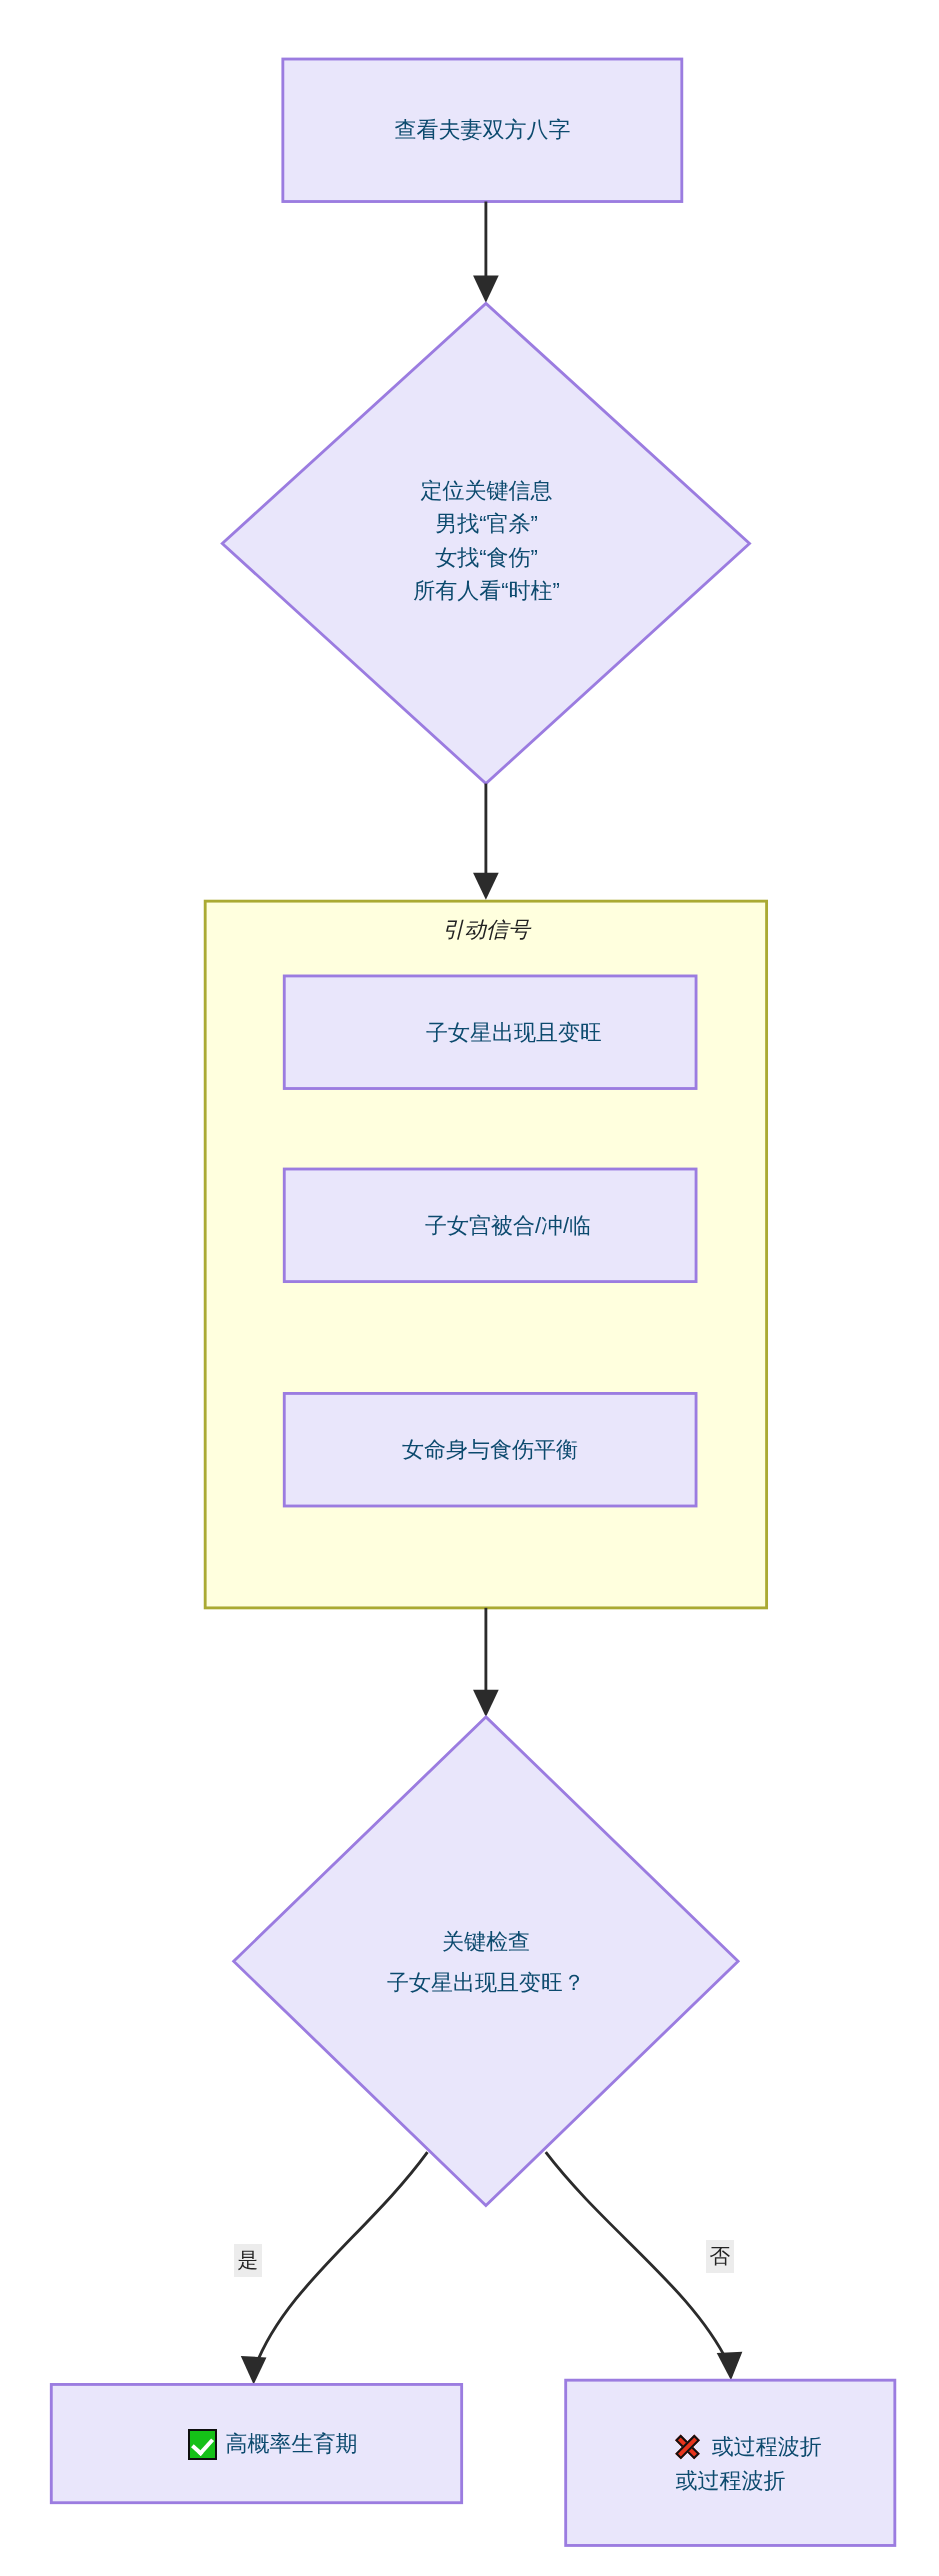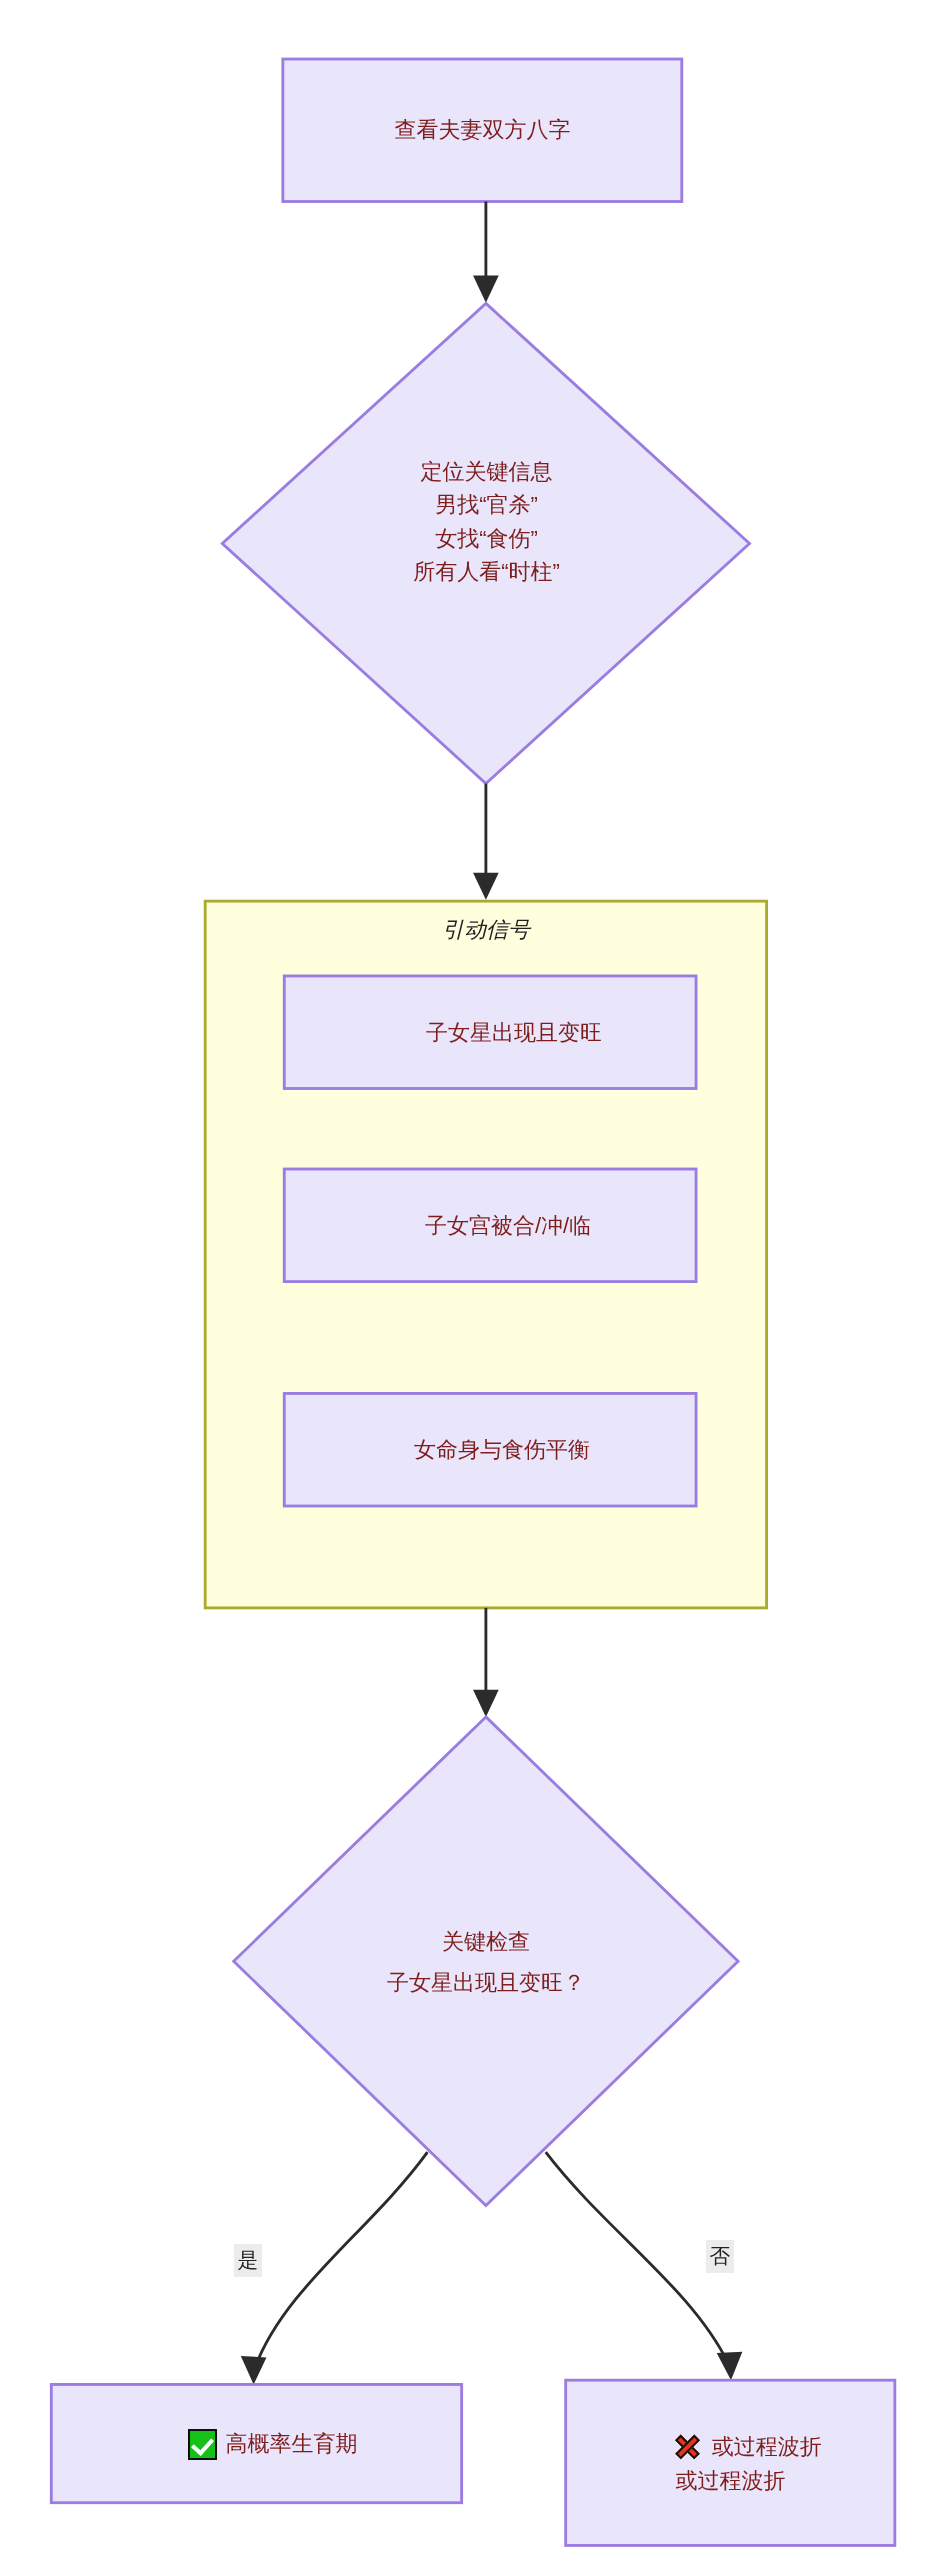--- a/index.html
+++ b/index.html
@@ -36,21 +36,21 @@
   }
   .edge-head { fill: #2b2b2b; }
 
   .node-label {
     position: absolute;
     display: flex;
     flex-direction: column;
     align-items: center;
     justify-content: center;
     text-align: center;
-    color: #7f1d1d;
+    color: #0c4a6e;
     font-size: 22px;
     line-height: 1.52;
     white-space: pre;
     pointer-events: none;
   }
   .node-label .line { display: block; }
 
   .sub-title {
     position: absolute;
     text-align: center;
@@ -161,38 +161,38 @@
 
     <rect x="72" y="3346" width="576" height="166" class="node-fill node-stroke"></rect>
 
     <rect x="794" y="3340" width="462" height="232" class="node-fill node-stroke"></rect>
   </svg>
 
   <div class="node-label" style="left:283px; top:58px; width:399px; height:143px;">
     <span class="line">查看夫妻双方八字</span>
   </div>
 
-  <div class="node-label" style="left:287px; top:428px; width:399px; height:187px;">
+  <div class="node-label" style="left:287px; top:447px; width:399px; height:187px;">
     <span class="line">定位关键信息</span>
     <span class="line">男找“官杀”</span>
     <span class="line">女找“食伤”</span>
     <span class="line">所有人看“时柱”</span>
   </div>
 
   <div class="sub-title" style="left:205px; top:917px; width:562px;">引动信号</div>
 
   <div class="node-label" style="left:284px; top:976px; width:412px; height:113px;padding-left:24px;">
     <span class="line">子女星出现且变旺</span>
   </div>
 
   <div class="node-label" style="left:284px; top:1169px; width:448px; height:113px;border-radius:32px;">
     <span class="line">子女宫被合/冲/临</span>
   </div>
 
-  <div class="node-label" style="left:296px; top:1393px; width:412px; height:113px;">
+  <div class="node-label" style="left:284px; top:1393px; width:412px; height:113px;">
     <span class="line">女命身与食伤平衡</span>
   </div>
 
   <div class="node-label" style="left:251px; top:1912px; width:470px; height:100px;gap:8px;">
     <span class="line">关键检查</span>
     <span class="line">子女星出现且变旺？</span>
   </div>
 
   <div class="edge-label" style="left:234px; top:2244px;">是</div>
 

